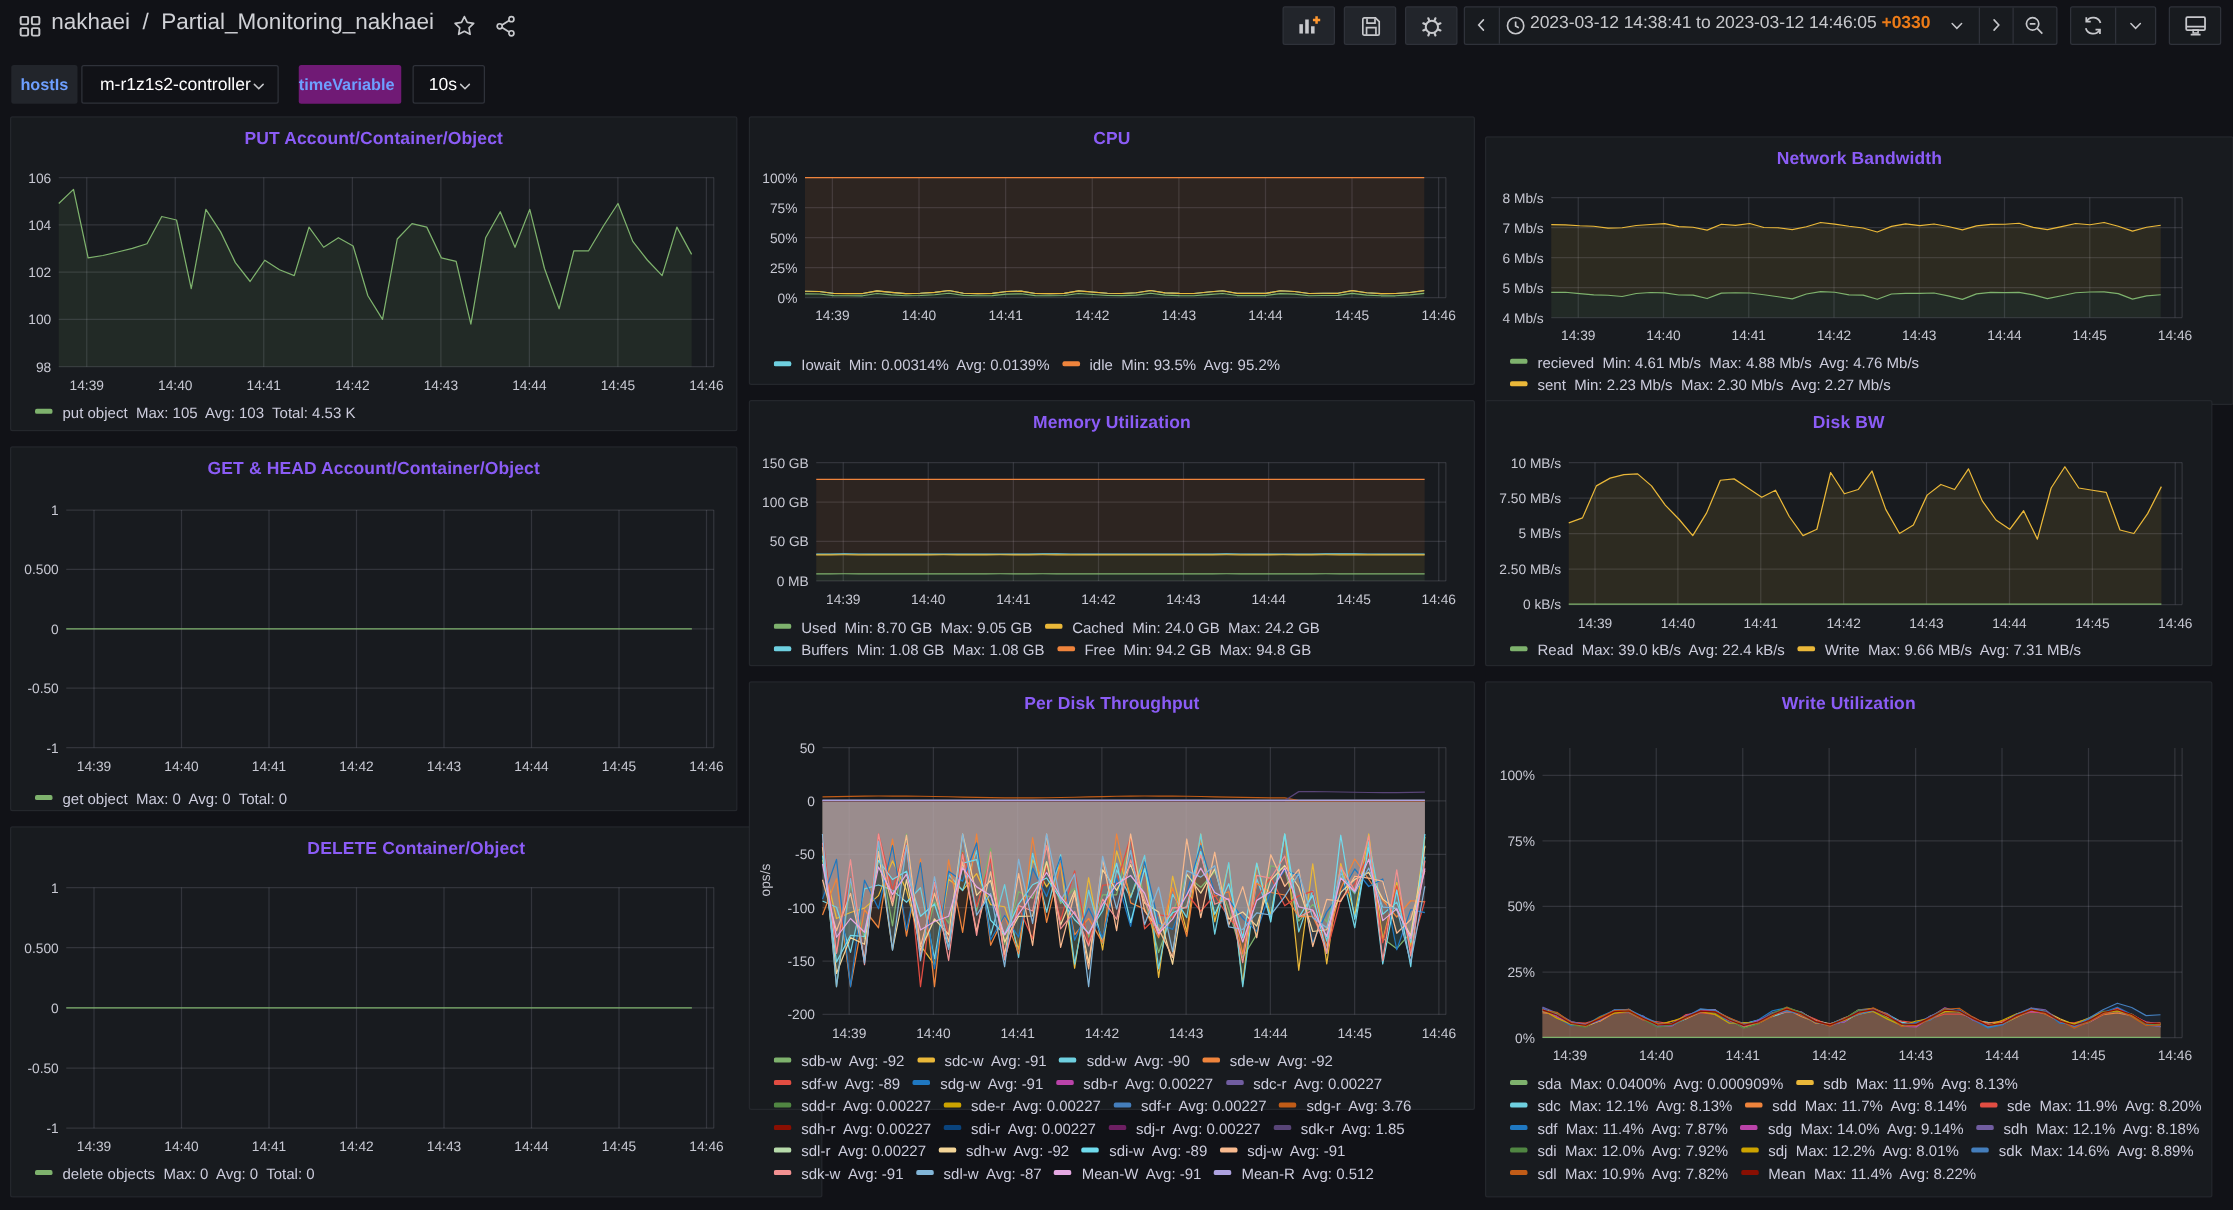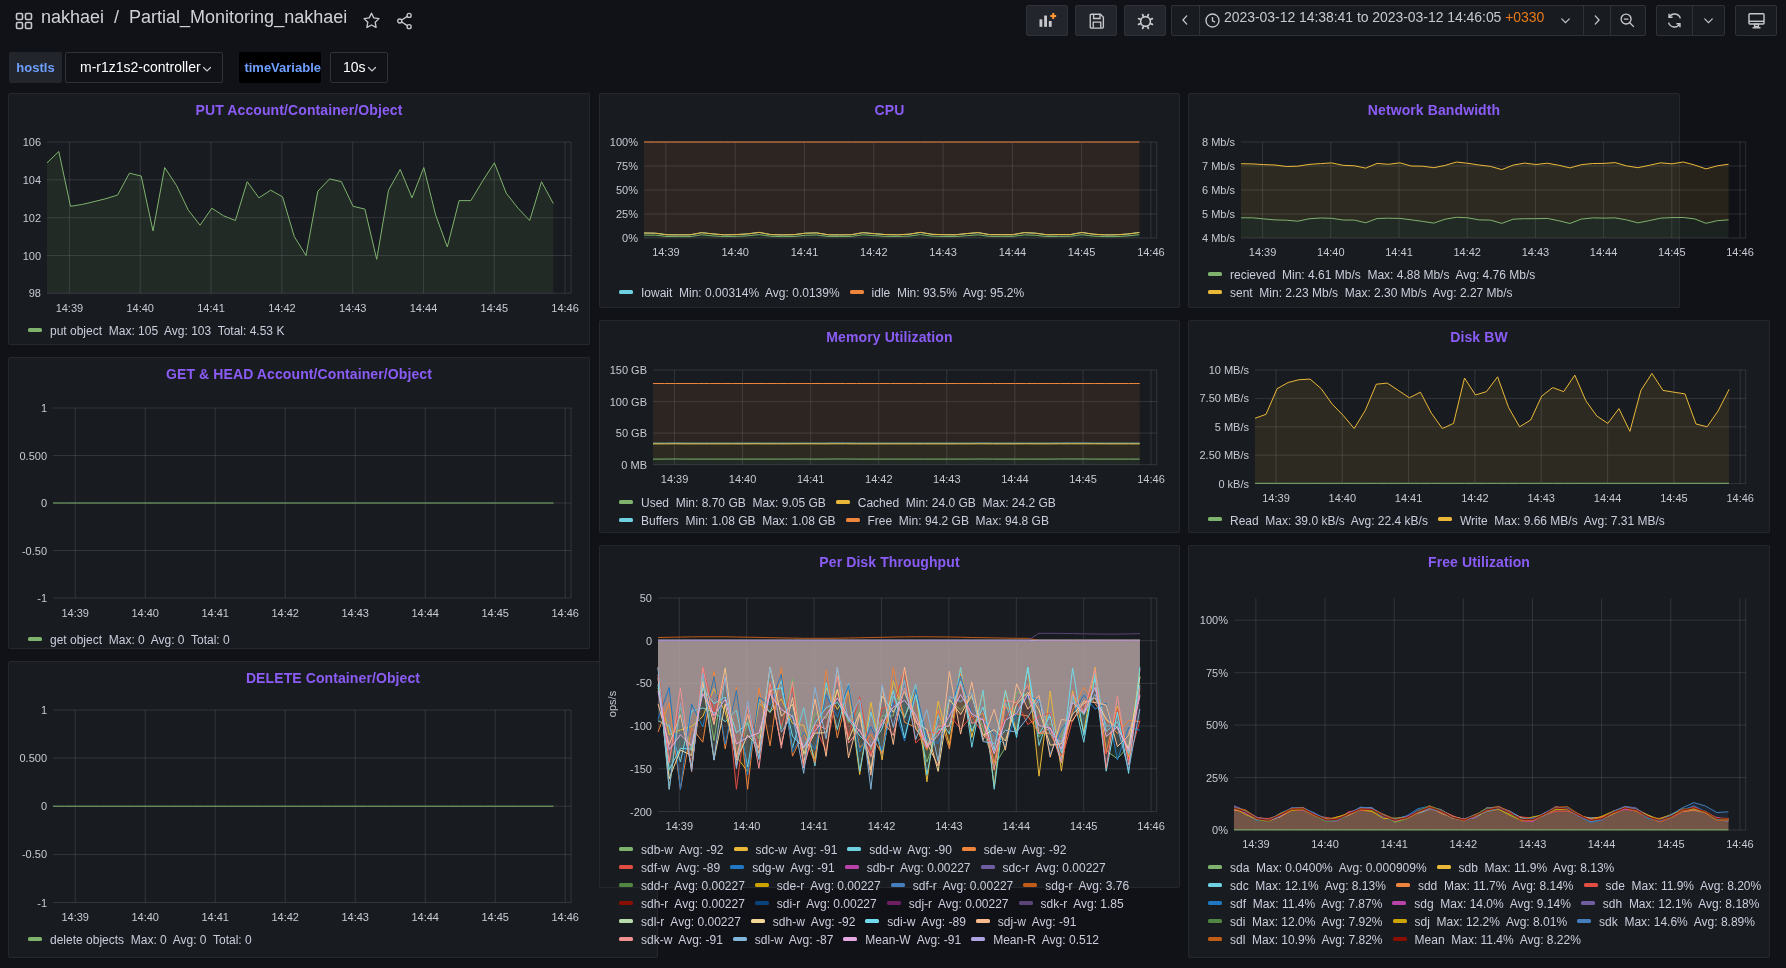--- a/index.html
+++ b/index.html
@@ -52,21 +52,21 @@
     </svg></div>
 <div style="position:absolute;left:1171px;top:5px;width:475px;height:31px;background:#181b1f;border:1px solid #2f323a;border-radius:2px"></div>
 <svg width="14" height="14" viewBox="0 0 24 24" fill="none" style="position:absolute;left:1178px;top:13px">
     <path d="M15 5l-6.5 7L15 19" stroke="#c7c8cc" stroke-width="2.2" stroke-linecap="round"></path>
   </svg>
 <div style="position:absolute;left:1199px;top:6px;width:1px;height:29px;background:#2f323a"></div>
 <svg width="17" height="17" viewBox="0 0 24 24" fill="none" style="position:absolute;left:1204px;top:12px">
     <circle cx="12" cy="12" r="9.2" stroke="#c7c8cc" stroke-width="1.9"></circle>
     <path d="M12 7.2v5.3l3.6 1.8" stroke="#c7c8cc" stroke-width="1.9"></path>
   </svg>
-<div style="position:absolute;left:1224px;top:9px;font-size:14px;color:#c7c8cc;letter-spacing:-0.05px">2023-03-12 14:38:41 to 2023-03-12 14:46:05 <span style="color:#eb7b18;font-weight:normal">+0330</span></div>
+<div style="position:absolute;left:1224px;top:9px;font-size:14px;color:#c7c8cc;letter-spacing:-0.05px">2023-03-12 14:38:41 to 2023-03-12 14:46:05 <span style="color:#eb7b18;font-weight:bold">+0330</span></div>
 <svg width="13" height="13" viewBox="0 0 24 24" fill="none" style="position:absolute;left:1559px;top:14px">
     <path d="M5 9l7 7 7-7" stroke="#c7c8cc" stroke-width="2.2" stroke-linecap="round"></path>
   </svg>
 <div style="position:absolute;left:1583px;top:6px;width:1px;height:29px;background:#2f323a"></div>
 <svg width="14" height="14" viewBox="0 0 24 24" fill="none" style="position:absolute;left:1590px;top:13px">
     <path d="M9 5l6.5 7L9 19" stroke="#c7c8cc" stroke-width="2.2" stroke-linecap="round"></path>
   </svg>
 <div style="position:absolute;left:1610px;top:6px;width:1px;height:29px;background:#2f323a"></div>
 <svg width="17" height="17" viewBox="0 0 24 24" fill="none" style="position:absolute;left:1619px;top:12px">
     <circle cx="10" cy="10" r="7" stroke="#c7c8cc" stroke-width="1.9"></circle>
@@ -87,21 +87,21 @@
 <svg width="19" height="19" viewBox="0 0 24 24" fill="none" style="position:absolute;left:1747px;top:11px">
     <rect x="2.5" y="3.5" width="19" height="13" rx="1.2" stroke="#c7c8cc" stroke-width="1.8"></rect>
     <path d="M2.5 13h19" stroke="#c7c8cc" stroke-width="1.8"></path>
     <path d="M9.5 16.5h5v3h-5z" stroke="#c7c8cc" stroke-width="1.6"></path>
     <path d="M7 21.2h10" stroke="#c7c8cc" stroke-width="1.8"></path>
   </svg>
 <div style="position:absolute;left:9px;top:52px;width:53px;height:31px;background:#22252b;border-radius:2px;text-align:center;line-height:31px;color:#6e9fff;font-size:13px;font-weight:bold">hostIs</div>
 <div style="position:absolute;left:65px;top:52px;width:158px;height:31px;background:#111217;border:1px solid #2f323a;border-radius:2px;line-height:29px;color:#ffffff;font-size:14px;padding-left:14px">m-r1z1s2-controller<svg width="12" height="12" viewBox="0 0 24 24" fill="none" style="position:absolute;right:9px;top:10px">
       <path d="M5 9l7 7 7-7" stroke="#c7c8cc" stroke-width="2.4" stroke-linecap="round"></path>
     </svg></div>
-<div style="position:absolute;left:239px;top:52px;width:82px;height:31px;background:#000000;border-radius:2px;text-align:right;line-height:31px;color:#6e9fff;font-size:13px;font-weight:bold">timeVariable</div>
+<div style="position:absolute;left:239px;top:52px;width:82px;height:31px;background:#701a75;border-radius:2px;text-align:left;line-height:31px;color:#6e9fff;font-size:13px;font-weight:bold">timeVariable</div>
 <div style="position:absolute;left:330px;top:52px;width:58px;height:31px;background:#111217;border:1px solid #2f323a;border-radius:2px;line-height:29px;color:#ffffff;font-size:14px;padding-left:12px">10s<svg width="12" height="12" viewBox="0 0 24 24" fill="none" style="position:absolute;right:9px;top:10px">
       <path d="M5 9l7 7 7-7" stroke="#c7c8cc" stroke-width="2.4" stroke-linecap="round"></path>
     </svg></div>
 <div class="panel" style="left:8px;top:93px;width:582px;height:252px">
     <div class="ptitle">PUT Account/Container/Object</div>
     <svg width="582" height="252" style="position:absolute;left:0;top:0" font-family="Liberation Sans, sans-serif">
       <line x1="38.0" y1="48.0" x2="562.0" y2="48.0" stroke="rgba(204,204,220,0.15)" stroke-width="1"></line>
       <text x="32.0" y="52.0" text-anchor="end" fill="#c8c9d3" font-size="11px" font-weight="normal">106</text>
       <line x1="38.0" y1="85.8" x2="562.0" y2="85.8" stroke="rgba(204,204,220,0.15)" stroke-width="1"></line>
       <text x="32.0" y="89.8" text-anchor="end" fill="#c8c9d3" font-size="11px" font-weight="normal">104</text>
@@ -352,21 +352,21 @@
       <polyline points="58.0,94.4 69.2,94.4 80.4,94.4 91.6,94.4 102.8,94.4 114.0,94.4 125.2,94.4 136.4,94.4 147.6,94.4 158.9,94.4 170.1,94.4 181.3,94.4 192.5,94.4 203.7,94.4 214.9,94.4 226.1,94.4 237.3,94.4 248.5,94.4 259.7,94.4 270.9,94.4 282.1,94.4 293.3,94.4 304.5,94.4 315.7,94.4 326.9,94.4 338.1,94.4 349.4,94.4 360.6,94.4 371.8,94.4 383.0,94.4 394.2,94.4 405.4,94.4 416.6,94.4 427.8,94.4 439.0,87.3 450.2,87.3 461.4,87.4 472.6,87.6 483.8,87.8 495.0,88.0 506.2,88.1 517.4,88.1 528.6,87.9 539.9,87.7" fill="none" stroke="#584477" stroke-width="1" stroke-linejoin="round"></polyline>
       <polyline points="58.0,94.3 69.2,94.3 80.4,94.3 91.6,94.3 102.8,94.3 114.0,94.3 125.2,94.3 136.4,94.3 147.6,94.3 158.9,94.3 170.1,94.3 181.3,94.3 192.5,94.3 203.7,94.3 214.9,94.3 226.1,94.3 237.3,94.3 248.5,94.3 259.7,94.3 270.9,94.3 282.1,94.3 293.3,94.3 304.5,94.3 315.7,94.3 326.9,94.3 338.1,94.3 349.4,94.3 360.6,94.3 371.8,94.3 383.0,94.3 394.2,94.3 405.4,94.3 416.6,94.3 427.8,94.3 439.0,94.3 450.2,94.3 461.4,94.3 472.6,94.3 483.8,94.3 495.0,94.3 506.2,94.3 517.4,94.3 528.6,94.3 539.9,94.3" fill="none" stroke="#AEA2E0" stroke-width="1" stroke-linejoin="round"></polyline>
     </svg>
     <div class="lrow" style="top:294.29999999999995px"><span class="li"><span class="sw" style="background:#7EB26D"></span><span class="lt">sdb-w&nbsp; Avg: -92</span></span><span class="li"><span class="sw" style="background:#EAB839"></span><span class="lt">sdc-w&nbsp; Avg: -91</span></span><span class="li"><span class="sw" style="background:#6ED0E0"></span><span class="lt">sdd-w&nbsp; Avg: -90</span></span><span class="li"><span class="sw" style="background:#EF843C"></span><span class="lt">sde-w&nbsp; Avg: -92</span></span></div>
     <div class="lrow" style="top:312.19999999999993px"><span class="li"><span class="sw" style="background:#E24D42"></span><span class="lt">sdf-w&nbsp; Avg: -89</span></span><span class="li"><span class="sw" style="background:#1F78C1"></span><span class="lt">sdg-w&nbsp; Avg: -91</span></span><span class="li"><span class="sw" style="background:#BA43A9"></span><span class="lt">sdb-r&nbsp; Avg: 0.00227</span></span><span class="li"><span class="sw" style="background:#705DA0"></span><span class="lt">sdc-r&nbsp; Avg: 0.00227</span></span></div>
     <div class="lrow" style="top:330.09999999999997px"><span class="li"><span class="sw" style="background:#508642"></span><span class="lt">sdd-r&nbsp; Avg: 0.00227</span></span><span class="li"><span class="sw" style="background:#CCA300"></span><span class="lt">sde-r&nbsp; Avg: 0.00227</span></span><span class="li"><span class="sw" style="background:#447EBC"></span><span class="lt">sdf-r&nbsp; Avg: 0.00227</span></span><span class="li"><span class="sw" style="background:#C15C17"></span><span class="lt">sdg-r&nbsp; Avg: 3.76</span></span></div>
     <div class="lrow" style="top:347.99999999999994px"><span class="li"><span class="sw" style="background:#890F02"></span><span class="lt">sdh-r&nbsp; Avg: 0.00227</span></span><span class="li"><span class="sw" style="background:#0A437C"></span><span class="lt">sdi-r&nbsp; Avg: 0.00227</span></span><span class="li"><span class="sw" style="background:#6D1F62"></span><span class="lt">sdj-r&nbsp; Avg: 0.00227</span></span><span class="li"><span class="sw" style="background:#584477"></span><span class="lt">sdk-r&nbsp; Avg: 1.85</span></span></div>
     <div class="lrow" style="top:365.9px"><span class="li"><span class="sw" style="background:#B7DBAB"></span><span class="lt">sdl-r&nbsp; Avg: 0.00227</span></span><span class="li"><span class="sw" style="background:#F4D598"></span><span class="lt">sdh-w&nbsp; Avg: -92</span></span><span class="li"><span class="sw" style="background:#70DBED"></span><span class="lt">sdi-w&nbsp; Avg: -89</span></span><span class="li"><span class="sw" style="background:#F9BA8F"></span><span class="lt">sdj-w&nbsp; Avg: -91</span></span></div>
     <div class="lrow" style="top:383.79999999999995px"><span class="li"><span class="sw" style="background:#F29191"></span><span class="lt">sdk-w&nbsp; Avg: -91</span></span><span class="li"><span class="sw" style="background:#82B5D8"></span><span class="lt">sdl-w&nbsp; Avg: -87</span></span><span class="li"><span class="sw" style="background:#E5A8E2"></span><span class="lt">Mean-W&nbsp; Avg: -91</span></span><span class="li"><span class="sw" style="background:#AEA2E0"></span><span class="lt">Mean-R&nbsp; Avg: 0.512</span></span></div>
   </div>
-<div class="panel" style="left:1188px;top:93px;width:492px;height:215px">
+<div class="panel" style="left:1188px;top:109px;width:599px;height:215px">
     <div class="ptitle">Network Bandwidth</div>
     <svg width="582" height="215" style="position:absolute;left:0;top:0" font-family="Liberation Sans, sans-serif">
       <line x1="52.0" y1="48.0" x2="556.7" y2="48.0" stroke="rgba(204,204,220,0.15)" stroke-width="1"></line>
       <text x="46.0" y="52.0" text-anchor="end" fill="#c8c9d3" font-size="11px" font-weight="normal">8 Mb/s</text>
       <line x1="52.0" y1="72.0" x2="556.7" y2="72.0" stroke="rgba(204,204,220,0.15)" stroke-width="1"></line>
       <text x="46.0" y="76.0" text-anchor="end" fill="#c8c9d3" font-size="11px" font-weight="normal">7 Mb/s</text>
       <line x1="52.0" y1="96.0" x2="556.7" y2="96.0" stroke="rgba(204,204,220,0.15)" stroke-width="1"></line>
       <text x="46.0" y="100.0" text-anchor="end" fill="#c8c9d3" font-size="11px" font-weight="normal">6 Mb/s</text>
       <line x1="52.0" y1="120.0" x2="556.7" y2="120.0" stroke="rgba(204,204,220,0.15)" stroke-width="1"></line>
       <text x="46.0" y="124.0" text-anchor="end" fill="#c8c9d3" font-size="11px" font-weight="normal">5 Mb/s</text>
@@ -427,21 +427,21 @@
       <line x1="551.2" y1="49.0" x2="551.2" y2="162.6" stroke="rgba(204,204,220,0.15)" stroke-width="1"></line>
       <text x="551.2" y="181.0" text-anchor="middle" fill="#c8c9d3" font-size="11px" font-weight="normal">14:46</text>
       <line x1="556.7" y1="49.0" x2="556.7" y2="162.6" stroke="rgba(204,204,220,0.15)" stroke-width="1"></line>
       <polygon points="66.0,162.6 66.0,97.3 77.0,93.3 88.1,67.7 99.1,61.5 110.1,58.7 121.1,58.1 132.2,67.7 143.2,83.1 154.2,94.4 165.2,107.5 176.3,89.3 187.3,63.2 198.3,62.1 209.3,69.4 220.4,76.8 231.4,71.2 242.4,92.2 253.4,107.5 264.5,102.4 275.5,57.0 286.5,74.0 297.5,70.6 308.6,55.8 319.6,86.5 330.6,105.8 341.7,99.0 352.7,75.1 363.7,66.6 374.7,70.6 385.8,54.1 396.8,79.7 407.8,95.0 418.8,102.4 429.9,87.6 440.9,110.3 451.9,69.4 462.9,52.4 474.0,69.4 485.0,71.2 496.0,72.9 507.0,103.0 518.1,105.8 529.1,89.9 540.1,68.3 540.1,162.6" fill="#EAB839" fill-opacity="0.1" stroke="none"></polygon>
       <polyline points="66.0,97.3 77.0,93.3 88.1,67.7 99.1,61.5 110.1,58.7 121.1,58.1 132.2,67.7 143.2,83.1 154.2,94.4 165.2,107.5 176.3,89.3 187.3,63.2 198.3,62.1 209.3,69.4 220.4,76.8 231.4,71.2 242.4,92.2 253.4,107.5 264.5,102.4 275.5,57.0 286.5,74.0 297.5,70.6 308.6,55.8 319.6,86.5 330.6,105.8 341.7,99.0 352.7,75.1 363.7,66.6 374.7,70.6 385.8,54.1 396.8,79.7 407.8,95.0 418.8,102.4 429.9,87.6 440.9,110.3 451.9,69.4 462.9,52.4 474.0,69.4 485.0,71.2 496.0,72.9 507.0,103.0 518.1,105.8 529.1,89.9 540.1,68.3" fill="none" stroke="#EAB839" stroke-width="1" stroke-linejoin="round"></polyline>
       <polyline points="66.0,162.3 77.0,162.3 88.1,162.3 99.1,162.3 110.1,162.3 121.1,162.3 132.2,162.3 143.2,162.3 154.2,162.3 165.2,162.3 176.3,162.3 187.3,162.3 198.3,162.3 209.3,162.3 220.4,162.3 231.4,162.3 242.4,162.3 253.4,162.3 264.5,162.3 275.5,162.3 286.5,162.3 297.5,162.3 308.6,162.3 319.6,162.3 330.6,162.3 341.7,162.3 352.7,162.3 363.7,162.3 374.7,162.3 385.8,162.3 396.8,162.3 407.8,162.3 418.8,162.3 429.9,162.3 440.9,162.3 451.9,162.3 462.9,162.3 474.0,162.3 485.0,162.3 496.0,162.3 507.0,162.3 518.1,162.3 529.1,162.3 540.1,162.3" fill="none" stroke="#7EB26D" stroke-width="1" stroke-linejoin="round"></polyline>
     </svg>
     <div class="lrow" style="top:189.60000000000002px"><span class="li"><span class="sw" style="background:#7EB26D"></span><span class="lt">Read&nbsp;&nbsp;Max: 39.0 kB/s&nbsp; Avg: 22.4 kB/s</span></span><span class="li"><span class="sw" style="background:#EAB839"></span><span class="lt">Write&nbsp;&nbsp;Max: 9.66 MB/s&nbsp; Avg: 7.31 MB/s</span></span></div>
   </div>
 <div class="panel" style="left:1188px;top:545px;width:582px;height:413px">
-    <div class="ptitle">Free Utilization</div>
+    <div class="ptitle">Write Utilization</div>
     <svg width="582" height="413" style="position:absolute;left:0;top:0" font-family="Liberation Sans, sans-serif">
       <line x1="45.0" y1="74.2" x2="556.7" y2="74.2" stroke="rgba(204,204,220,0.15)" stroke-width="1"></line>
       <text x="39.0" y="78.2" text-anchor="end" fill="#c8c9d3" font-size="11px" font-weight="normal">100%</text>
       <line x1="45.0" y1="126.7" x2="556.7" y2="126.7" stroke="rgba(204,204,220,0.15)" stroke-width="1"></line>
       <text x="39.0" y="130.7" text-anchor="end" fill="#c8c9d3" font-size="11px" font-weight="normal">75%</text>
       <line x1="45.0" y1="179.1" x2="556.7" y2="179.1" stroke="rgba(204,204,220,0.15)" stroke-width="1"></line>
       <text x="39.0" y="183.1" text-anchor="end" fill="#c8c9d3" font-size="11px" font-weight="normal">50%</text>
       <line x1="45.0" y1="231.6" x2="556.7" y2="231.6" stroke="rgba(204,204,220,0.15)" stroke-width="1"></line>
       <text x="39.0" y="235.6" text-anchor="end" fill="#c8c9d3" font-size="11px" font-weight="normal">25%</text>
       <line x1="45.0" y1="284.0" x2="556.7" y2="284.0" stroke="rgba(204,204,220,0.15)" stroke-width="1"></line>

